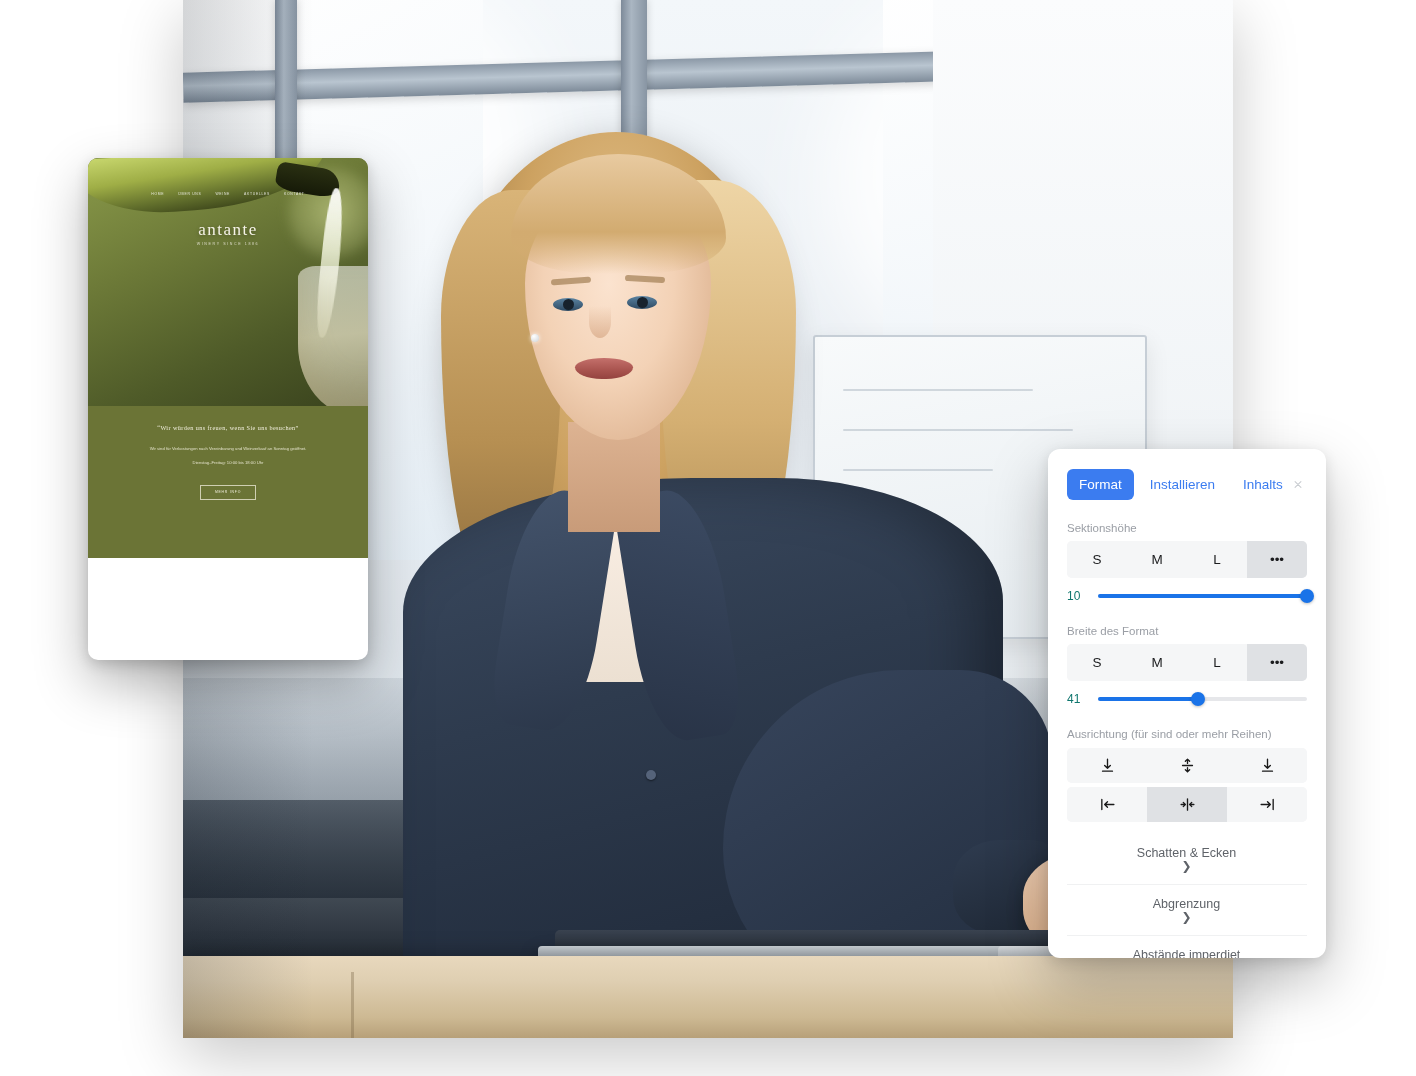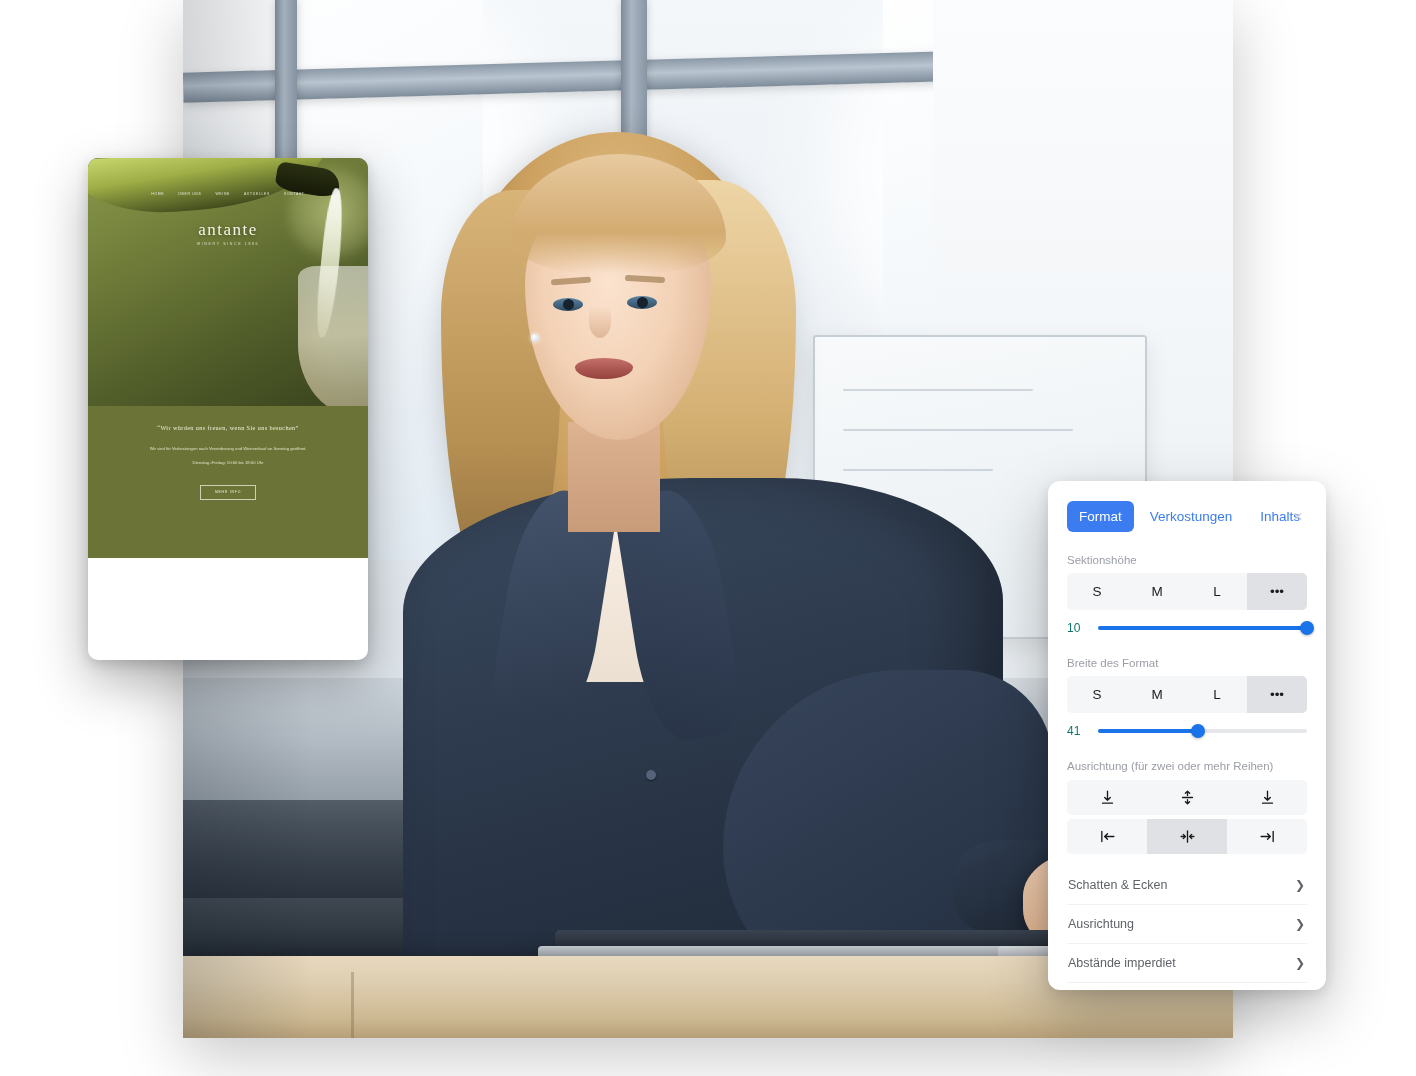--- a/index.html
+++ b/index.html
@@ -424,21 +424,20 @@
     position: absolute;
     left: 1048px; top: 449px;
     width: 278px; height: 509px;
     background: #ffffff;
     border-radius: 12px;
     box-shadow: 0 24px 60px rgba(0,0,0,0.26), 0 4px 14px rgba(0,0,0,0.12);
     z-index: 30;
     box-sizing: border-box;
     padding: 20px 19px 0 19px;
     overflow: hidden;
-    margin-top: 32px;
   }
   .panel-tabs {
     display: flex; align-items: center; gap: 4px;
     position: relative;
   }
   .tab {
     font-size: 13.5px;
     color: #3b7cf0;
     padding: 8px 12px;
     border-radius: 6px;
@@ -506,20 +505,21 @@
     padding: 9px 0; cursor: pointer;
     display: flex; align-items: center; justify-content: center;
   }
   .align-row button.sel { background: #dfe1e4; }
   .list { margin-top: 12px; }
   .list-row {
     display: flex; align-items: center; justify-content: space-between;
     padding: 12px 2px 12px 1px;
     cursor: pointer;
     border-bottom: 1px solid #f0f1f2;
+    flex-direction: column;
   }
   .list-row:last-child { border-bottom: none; }
   .list-row span.lbl { font-size: 12.5px; color: #5f6369; }
   .chev { color: #5f6369; font-size: 12px; line-height: 1; }
 </style>
 </head>
 <body>
 
 <div id="stage">
 
@@ -630,21 +630,21 @@
         <div class="mg-btn">MEHR INFO</div>
       </div>
     </div>
 
   </div>
 
   <div class="panel">
 
     <div class="panel-tabs">
       <button class="tab active">Format</button>
-      <button class="tab">Verkostungen</button>
+      <button class="tab">Installieren</button>
       <button class="tab">Inhalts</button>
       <button class="close-x">
         <svg width="13" height="13" viewBox="0 0 24 24">
           <path d="M5 5 L19 19 M19 5 L5 19" stroke="#c9ccd1" stroke-width="2.6" stroke-linecap="round" fill="none"></path>
         </svg>
       </button>
     </div>
 
     <div class="field-label">Sektionshöhe</div>
     <div class="seg">
@@ -669,21 +669,21 @@
       <button class="sel">•••</button>
     </div>
     <div class="slider-row">
       <span class="slider-val">41</span>
       <div class="track">
         <div class="fill" id="fill2" style="width: 48%;"></div>
         <div class="knob" id="knob2" style="left: 48%;"></div>
       </div>
     </div>
 
-    <div class="field-label">Ausrichtung (für zwei oder mehr Reihen)</div>
+    <div class="field-label">Ausrichtung (für sind oder mehr Reihen)</div>
     <div class="align-grid">
       <div class="align-row">
         <button>
           <svg width="17" height="17" viewBox="0 0 24 24">
             <path d="M5 4 H19 M12 21 V8 M12 8 L8 12 M12 8 L16 12" stroke="#1a1a1a" stroke-width="1.9" fill="none" stroke-linecap="round" stroke-linejoin="round" transform="rotate(180 12 12)"></path>
           </svg>
         </button>
         <button>
           <svg width="17" height="17" viewBox="0 0 24 24">
             <path d="M5 12 H19 M12 3 V9 M12 3 L9 6 M12 3 L15 6 M12 21 V15 M12 21 L9 18 M12 21 L15 18" stroke="#1a1a1a" stroke-width="1.9" fill="none" stroke-linecap="round" stroke-linejoin="round" transform="scale(1,-1) translate(0,-24)"></path>
@@ -713,21 +713,21 @@
         </button>
       </div>
     </div>
 
     <div class="list">
       <div class="list-row">
         <span class="lbl">Schatten &amp; Ecken</span>
         <span class="chev">❯</span>
       </div>
       <div class="list-row">
-        <span class="lbl">Ausrichtung</span>
+        <span class="lbl">Abgrenzung</span>
         <span class="chev">❯</span>
       </div>
       <div class="list-row">
         <span class="lbl">Abstände imperdiet</span>
         <span class="chev">❯</span>
       </div>
       <div class="list-row">
         
         
       </div>

